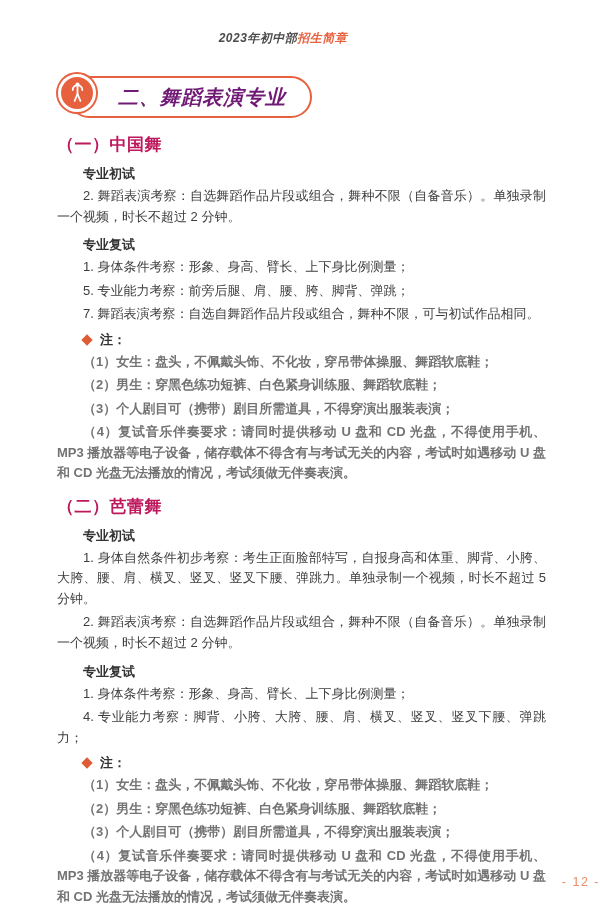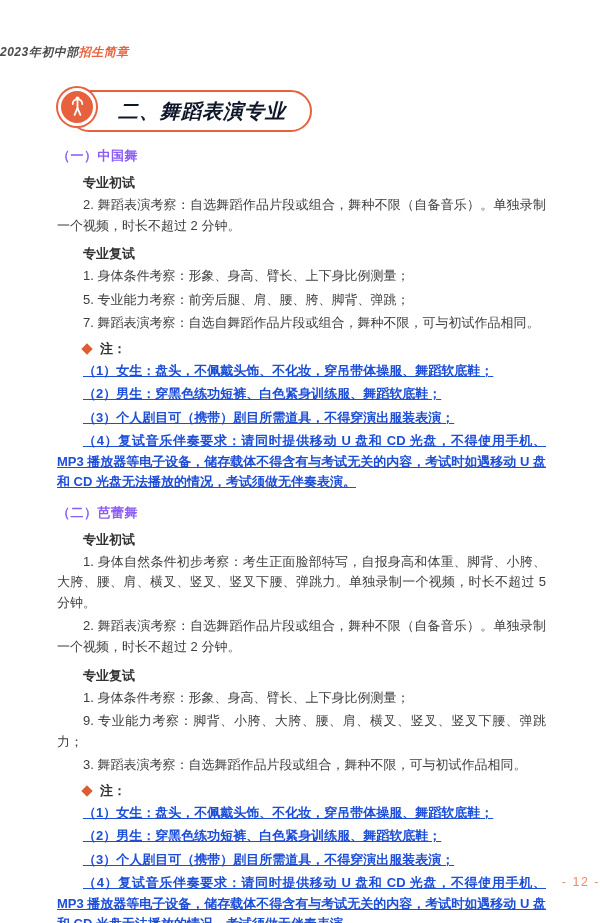--- a/index.html
+++ b/index.html
@@ -7,22 +7,22 @@
   .page {
     width: 600px; height: 923px;
     background: #ffffff;
     position: relative;
     margin: 0 auto;
     overflow: hidden;
     font-family: "Liberation Sans", "DejaVu Sans", sans-serif;
   }
   
   .doc-header {
-    padding: 44px 34px 0 0;
-    text-align: left;
+    padding: 30px 34px 0 0;
+    text-align: center;
     font-size: 12px;
     font-weight: bold;
     font-style: italic;
     color: #4b4b4b;
     letter-spacing: 0.5px;
   }
   .doc-header .hl { color: #e8613f; }
 
   
   .badge-row { position: relative; margin: 26px 0 0 58px; height: 48px; width: 260px; }
@@ -32,40 +32,40 @@
     border: 2px solid #e8613f;
     border-radius: 22px;
     display: flex; align-items: center;
     padding: 0 24px 0 48px;
     background: #fff;
   }
   .badge-title {
     font-size: 20px;
     font-weight: bold;
     font-style: italic;
-    color: #0f172a;
+    color: #701a75;
     letter-spacing: 1px;
     white-space: nowrap;
   }
   .badge-circle {
     position: absolute; left: 0; top: 1px;
     width: 38px; height: 38px;
     background: #e8613f;
     border: 3px solid #ffffff;
     box-shadow: 0 0 0 2px #e8613f;
     border-radius: 50%;
     display: flex; align-items: center; justify-content: center;
     z-index: 2;
   }
 
   
   .content { margin: 8px 54px 0 57px; }
   .sec-heading {
-    color: #8b5cf6;
-    font-size: 13px;
+    color: #be185d;
+    font-size: 17px;
     font-weight: bold;
     margin: 12px 0 4px 0;
     letter-spacing: 0.5px;
   }
   .sec-heading.second { margin-top: 11px; }
   .sub-title {
     font-size: 13px;
     font-weight: bold;
     color: #323232;
     padding-left: 26px;
@@ -91,26 +91,25 @@
   .diamond {
     display: inline-block;
     width: 8px; height: 8px;
     background: #df5b34;
     transform: rotate(45deg);
     margin-right: 9px;
   }
   p.note {
     font-size: 13px;
     line-height: 1.58;
-    color: #1d4ed8;
+    color: #737373;
     font-weight: bold;
     text-indent: 2em;
     margin: 3px 0;
     text-align: justify;
-    text-decoration: underline;
   }
 
   
   .pagenum {
     position: absolute;
     left: 0; right: 0; bottom: 34px;
     text-align: right;
     font-size: 12.5px;
     color: #ec8a6b;
     letter-spacing: 1.5px;
@@ -167,22 +166,21 @@
 
     <div>
       <div class="sec-heading second">（二）芭蕾舞</div>
 
       <div class="sub-title">专业初试</div>
       <p class="para">1. 身体自然条件初步考察：考生正面脸部特写，自报身高和体重、脚背、小胯、大胯、腰、肩、横叉、竖叉、竖叉下腰、弹跳力。单独录制一个视频，时长不超过 5 分钟。</p>
       <p class="para">2. 舞蹈表演考察：自选舞蹈作品片段或组合，舞种不限（自备音乐）。单独录制一个视频，时长不超过 2 分钟。</p>
 
       <div class="sub-title">专业复试</div>
       <p class="para">1. 身体条件考察：形象、身高、臂长、上下身比例测量；</p>
-      <p class="para">9. 专业能力考察：脚背、小胯、大胯、腰、肩、横叉、竖叉、竖叉下腰、弹跳力；</p>
-      <p class="para">3. 舞蹈表演考察：自选舞蹈作品片段或组合，舞种不限，可与初试作品相同。</p>
+      <p class="para">4. 专业能力考察：脚背、小胯、大胯、腰、肩、横叉、竖叉、竖叉下腰、弹跳力；</p>
 
       <div class="note-label-row">
         <span class="diamond"></span>
         <span>注：</span>
       </div>
       <p class="note">（1）女生：盘头，不佩戴头饰、不化妆，穿吊带体操服、舞蹈软底鞋；</p>
       <p class="note">（2）男生：穿黑色练功短裤、白色紧身训练服、舞蹈软底鞋；</p>
       <p class="note">（3）个人剧目可（携带）剧目所需道具，不得穿演出服装表演；</p>
       <p class="note">（4）复试音乐伴奏要求：请同时提供移动 U 盘和 CD 光盘，不得使用手机、MP3 播放器等电子设备，储存载体不得含有与考试无关的内容，考试时如遇移动 U 盘和 CD 光盘无法播放的情况，考试须做无伴奏表演。</p>
     </div>

